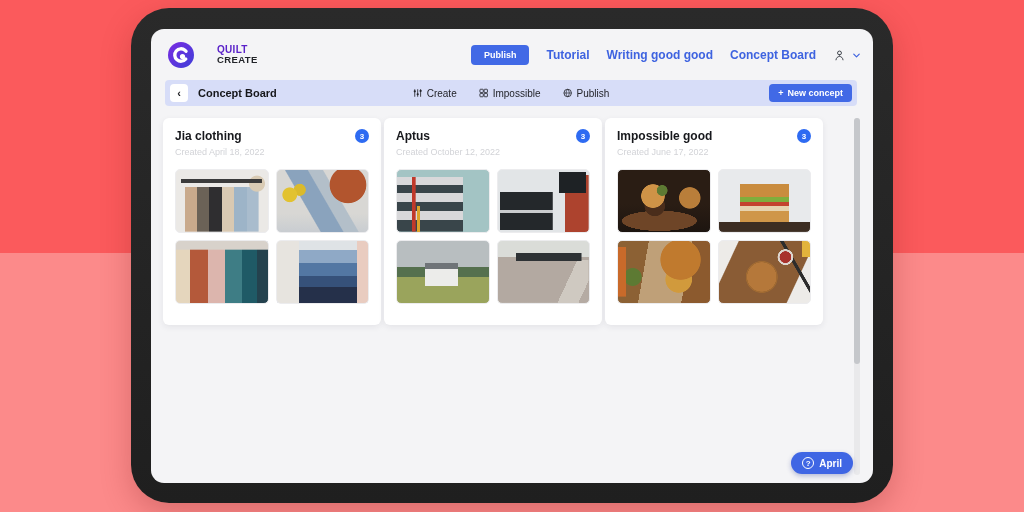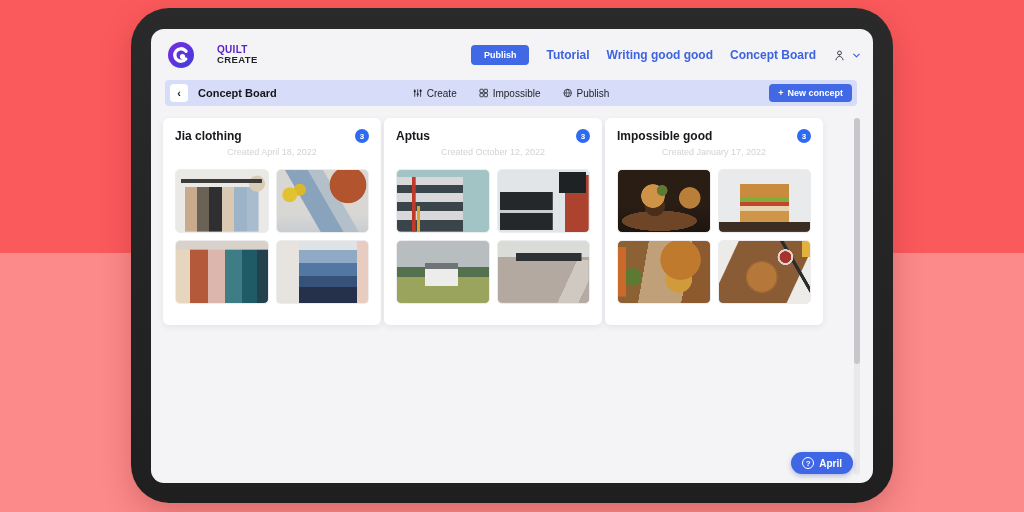--- a/index.html
+++ b/index.html
@@ -40,21 +40,21 @@
     font-size:9px; font-weight:700; cursor:pointer; font-family:inherit; }
 
   
   .cards { display:flex; gap:3px; margin:12px 24px 0 12px; }
   .card { width:218px; height:207px; background:#fff; border-radius:6px;
     box-shadow:0 2px 6px rgba(40,40,70,.08); padding:11px 12px; }
   .card-head { display:flex; justify-content:space-between; align-items:flex-start; }
   .card-title { font-size:12px; font-weight:700; color:#17181c; }
   .badge { width:14px; height:14px; border-radius:50%; background:#2e6bf2; color:#fff;
     font-size:8px; font-weight:700; display:flex; align-items:center; justify-content:center; }
-  .card-date { margin-top:4px; font-size:9px; color:#d2d3d7;text-align:center; }
+  .card-date { margin-top:4px; font-size:9px; color:#d2d3d7; }
   .grid { margin-top:12px; display:grid; grid-template-columns:1fr 1fr; gap:7px; }
   .ph { height:64px; border-radius:5px; border:1px solid #ececee; cursor:pointer; }
 
   
   .p1a{background:
     linear-gradient(#3b3b3b,#3b3b3b) 50% 9px/88% 4px no-repeat,
     radial-gradient(circle at 88% 22%, #d9cbb4 0 8%, transparent 9%),
     linear-gradient(90deg,#c9aa8c 0 16%,#6b6257 16% 32%,#2f2e30 32% 50%,#d9c9b2 50% 66%,#9db4c8 66% 84%,#a9bccd 84% 100%) 50% 100%/80% 72% no-repeat,
     #ebe9e6;}
   .p1b{background:
@@ -237,21 +237,21 @@
           <div class="ph p2c"></div>
           <div class="ph p2d"></div>
         </div>
       </div>
 
       <div class="card">
         <div class="card-head">
           <div class="card-title">Impossible good</div>
           <div class="badge">3</div>
         </div>
-        <div class="card-date">Created January 17, 2022</div>
+        <div class="card-date">Created June 17, 2022</div>
         <div class="grid">
           <div class="ph p3a"></div>
           <div class="ph p3b"></div>
           <div class="ph p3c"></div>
           <div class="ph p3d"></div>
         </div>
       </div>
 
     </div>
 

